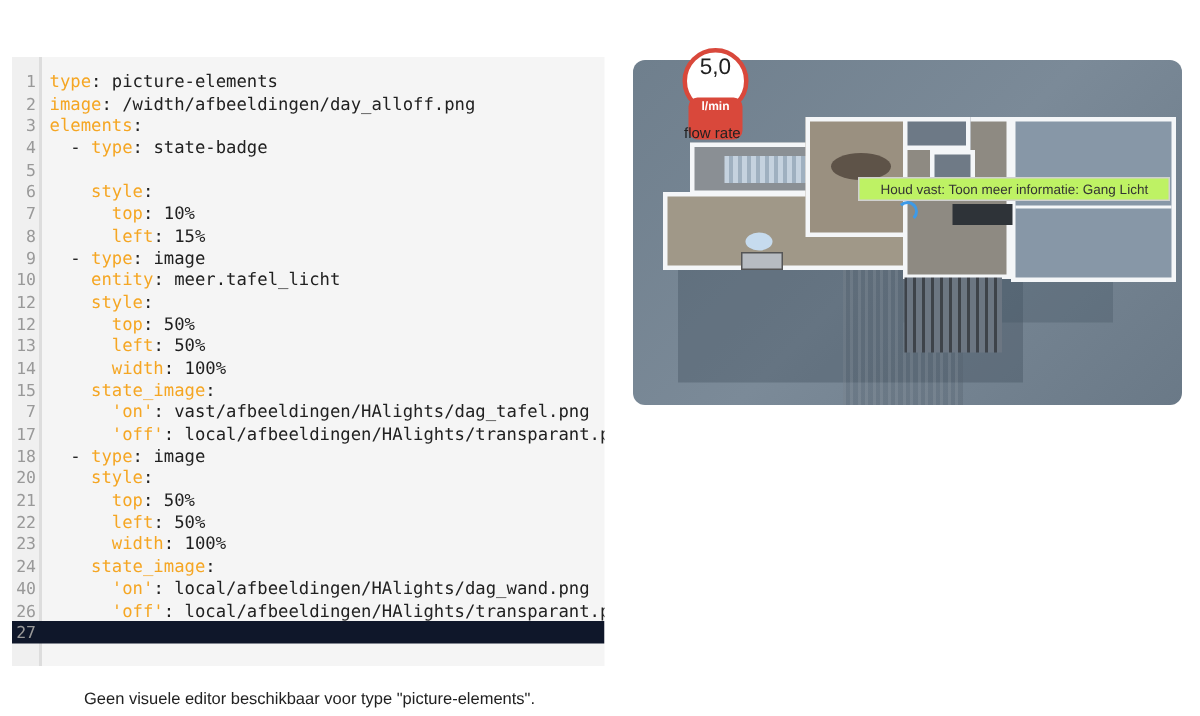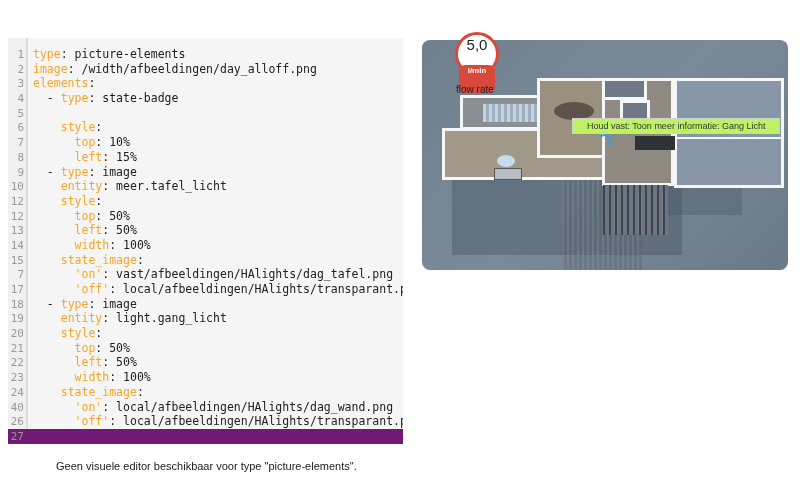--- a/index.html
+++ b/index.html
@@ -19,21 +19,21 @@
   .line {
     height: 14.7px; line-height: 14.7px; white-space: pre;
     font-family: "DejaVu Sans Mono", monospace; font-size: 11.5px; color: #212121;
     position: relative;
   }
   .line .num {
     display: inline-block; width: 18px; text-align: right; color: #999999;
     font-size: 11px; padding-right: 2px;
   }
   .line .code { position: absolute; left: 25px; top: 0; }
-  .line.active { background: #701a75; }
+  .line.active { background: #0f172a; }
   .k { color: #f5a623; }
 
   .footer-text {
     position: absolute; left: 8px; top: 460px; font-size: 11px; color: #212121; margin-left: 48px;
   }
 
   
   .card {
     position: absolute; left: 422px; top: 40px; width: 366px; height: 230px;
     border-radius: 8px; overflow: hidden;
@@ -122,21 +122,20 @@
       <div class="line"><span class="num">9</span><span class="code"><span>  - </span><span class="k">type</span><span>: </span><span>image</span></span></div>
       <div class="line"><span class="num">10</span><span class="code"><span>    </span><span class="k">entity</span><span>: </span><span>meer.tafel_licht</span></span></div>
       <div class="line"><span class="num">12</span><span class="code"><span>    </span><span class="k">style</span><span>:</span><span></span></span></div>
       <div class="line"><span class="num">12</span><span class="code"><span>      </span><span class="k">top</span><span>: </span><span>50%</span></span></div>
       <div class="line"><span class="num">13</span><span class="code"><span>      </span><span class="k">left</span><span>: </span><span>50%</span></span></div>
       <div class="line"><span class="num">14</span><span class="code"><span>      </span><span class="k">width</span><span>: </span><span>100%</span></span></div>
       <div class="line"><span class="num">15</span><span class="code"><span>    </span><span class="k">state_image</span><span>:</span><span></span></span></div>
       <div class="line"><span class="num">7</span><span class="code"><span>      </span><span class="k">'on'</span><span>: </span><span>vast/afbeeldingen/HAlights/dag_tafel.png</span></span></div>
       <div class="line"><span class="num">17</span><span class="code"><span>      </span><span class="k">'off'</span><span>: </span><span>local/afbeeldingen/HAlights/transparant.png</span></span></div>
       <div class="line"><span class="num">18</span><span class="code"><span>  - </span><span class="k">type</span><span>: </span><span>image</span></span></div>
-      <div class="line"><span class="num">19</span><span class="code"><span>    </span><span class="k">entity</span><span>: </span><span>light.gang_licht</span></span></div>
       <div class="line"><span class="num">20</span><span class="code"><span>    </span><span class="k">style</span><span>:</span><span></span></span></div>
       <div class="line"><span class="num">21</span><span class="code"><span>      </span><span class="k">top</span><span>: </span><span>50%</span></span></div>
       <div class="line"><span class="num">22</span><span class="code"><span>      </span><span class="k">left</span><span>: </span><span>50%</span></span></div>
       <div class="line"><span class="num">23</span><span class="code"><span>      </span><span class="k">width</span><span>: </span><span>100%</span></span></div>
       <div class="line"><span class="num">24</span><span class="code"><span>    </span><span class="k">state_image</span><span>:</span><span></span></span></div>
       <div class="line"><span class="num">40</span><span class="code"><span>      </span><span class="k">'on'</span><span>: </span><span>local/afbeeldingen/HAlights/dag_wand.png</span></span></div>
       <div class="line"><span class="num">26</span><span class="code"><span>      </span><span class="k">'off'</span><span>: </span><span>local/afbeeldingen/HAlights/transparant.png</span></span></div>
       <div class="line active"><span class="num">27</span><span class="code"><span></span><span class="k"></span><span></span><span></span></span></div>
     </div>
 </div>

